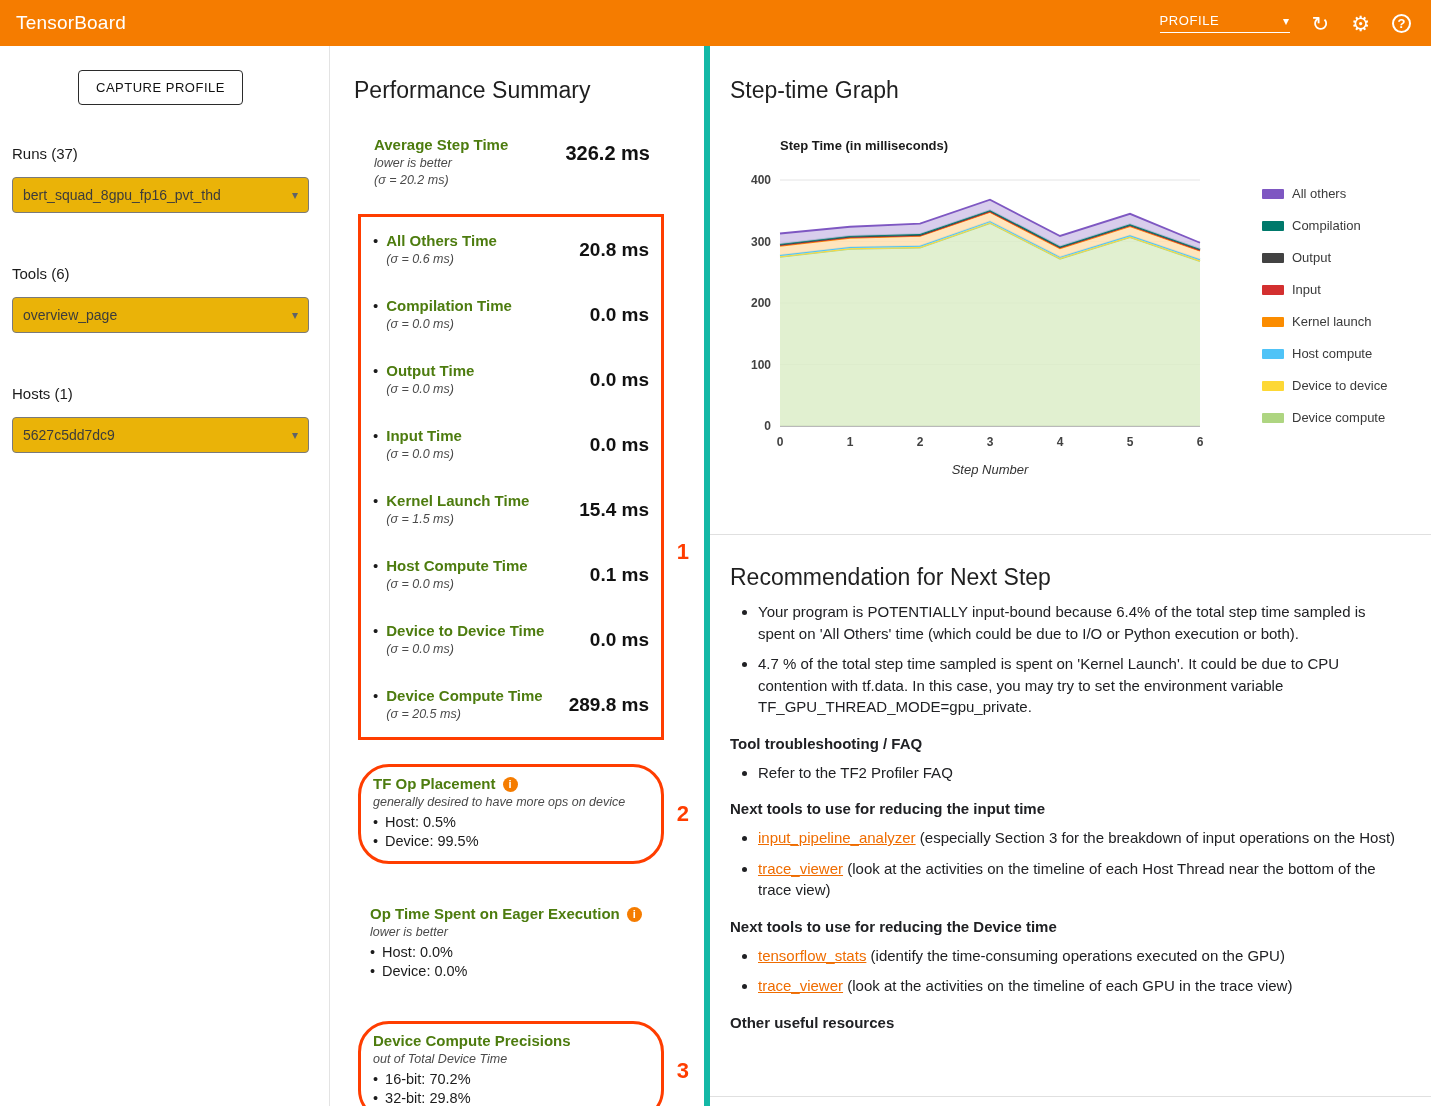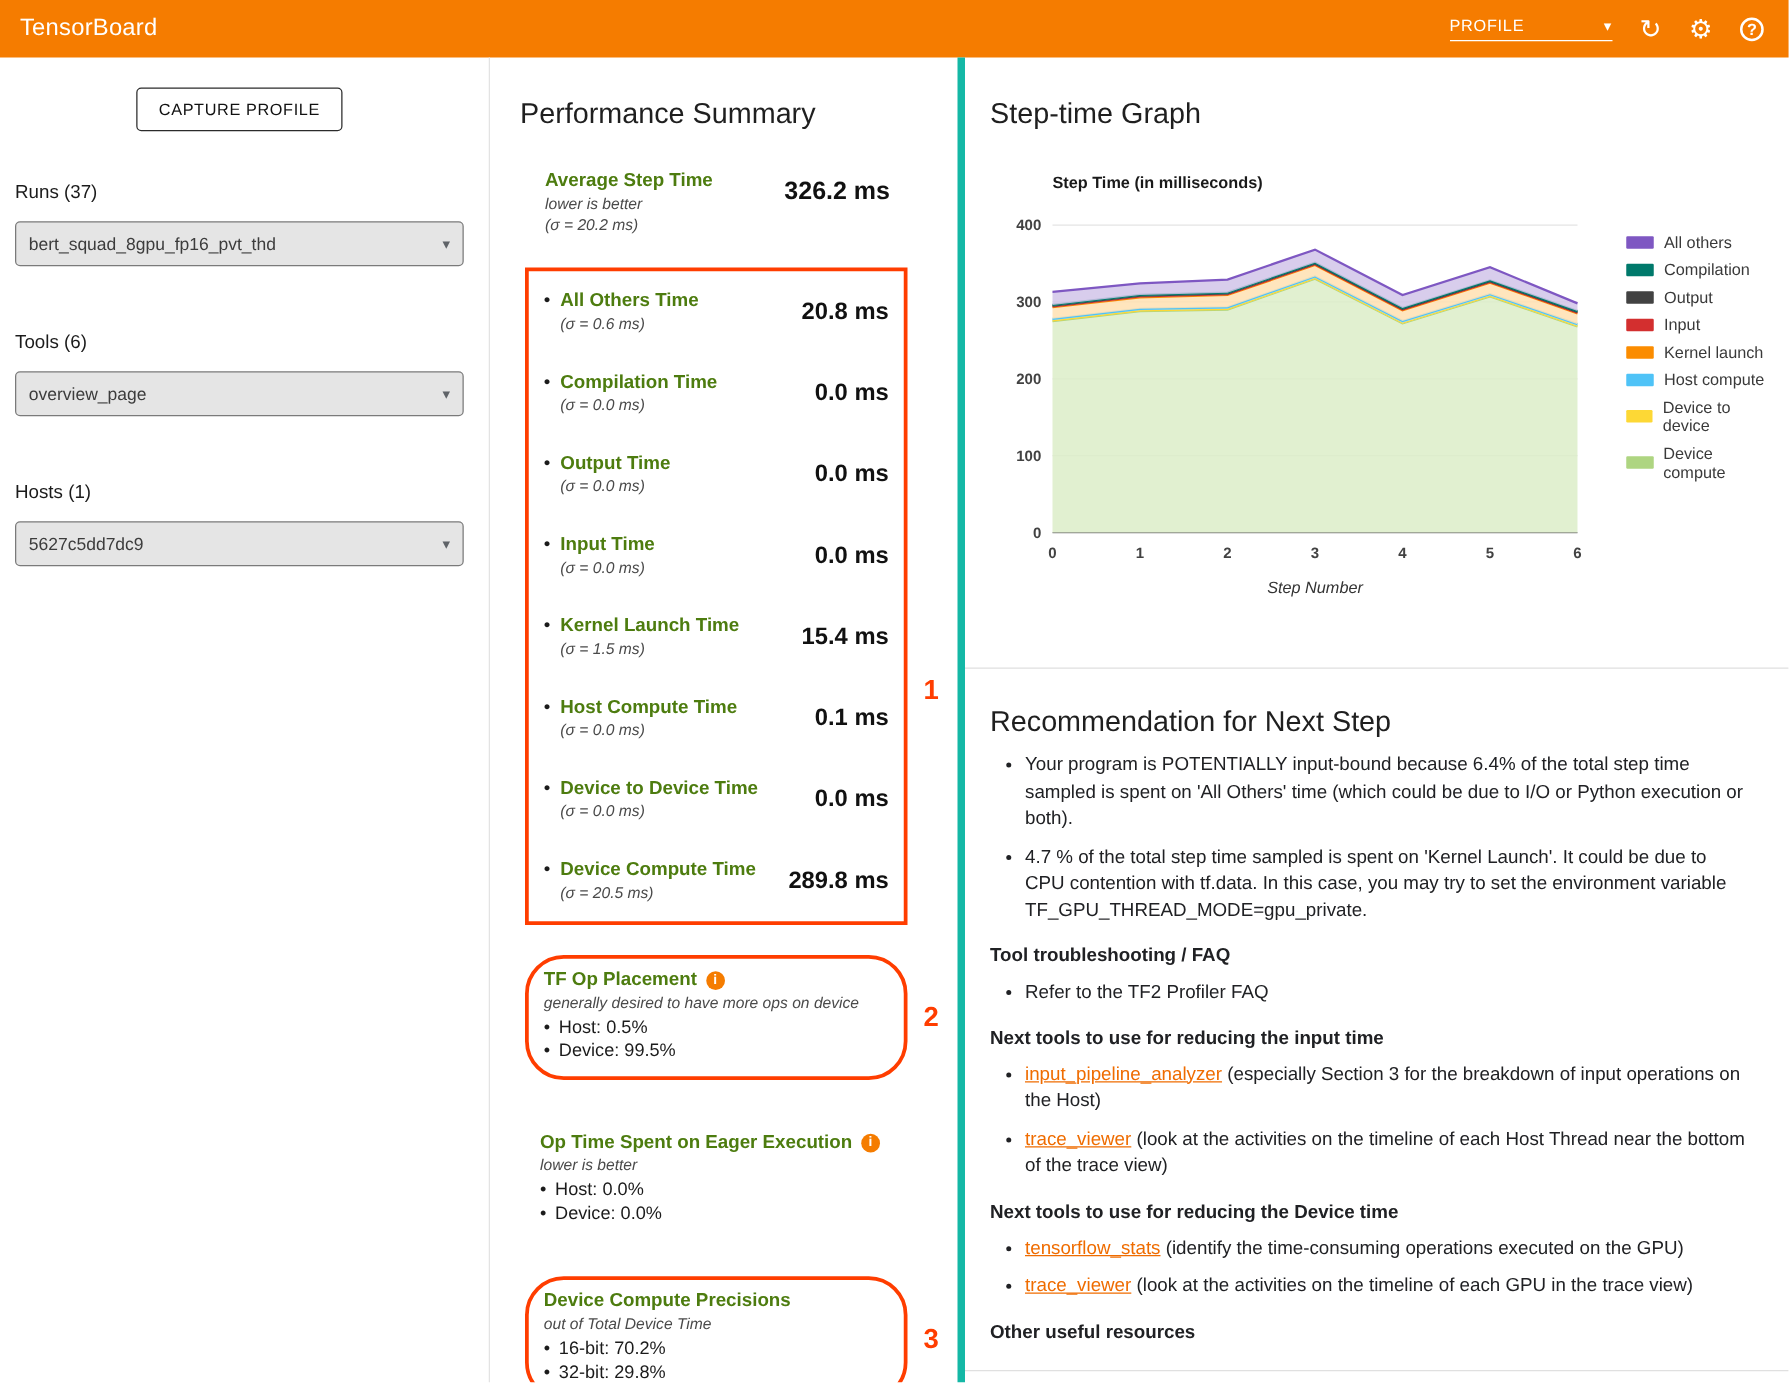--- a/index.html
+++ b/index.html
@@ -15,29 +15,29 @@
     width:130px; border-bottom:1px solid #fff; padding-bottom:4px; font-size:13px;
     letter-spacing:.6px; cursor:pointer; font-weight:500; }
   .caret { font-size:12px; }
   .tb-icon { font-size:21px; line-height:1; cursor:pointer; }
   .help-circle { width:19px; height:19px; border:2px solid #fff; border-radius:50%;
     display:flex; align-items:center; justify-content:center; font-size:13px; font-weight:bold; cursor:pointer; }
 
   .content { display:flex; height:1060px; }
 
   
-  .sidebar { width:392px; flex-shrink:0; border-right:1px solid #e3e3e3; padding:20px 20px 0 12px; }
+  .sidebar { width:330px; flex-shrink:0; border-right:1px solid #e3e3e3; padding:20px 20px 0 12px; }
   .capture-btn { display:block; margin:4px auto 40px; padding:9px 17px; background:#fff;
     border:1px solid #2b2b2b; border-radius:4px; font-size:13px; font-weight:500;
     letter-spacing:.5px; cursor:pointer; font-family:inherit; color:#111; }
   .control-group { margin-bottom:52px; }
   .control-label { font-size:15px; font-weight:500; color:#1b1b1b; margin-bottom:15px; }
   .select-box { border:1px solid #7a7a7a; border-radius:4px; height:36px; display:flex;
     align-items:center; justify-content:space-between; padding:0 10px; font-size:14px;
-    color:#3c3c3c; cursor:pointer; background:#e5e5e5; }
+    color:#3c3c3c; cursor:pointer; background:#eab308; }
   .caret.dark { color:#5f6368; }
 
   
   .summary-col { width:380px; flex-shrink:0; border-right:6px solid #14b8a6;
     padding:30px 24px 0 24px; overflow:hidden; }
   .panel-title { font-size:23px; font-weight:400; color:#1f1f1f; line-height:28px; }
   .avg-row { display:flex; justify-content:space-between; align-items:flex-start;
     margin:32px 30px 26px 20px; }
   .metric-label { font-size:15px; font-weight:700; color:#4d7c0f; line-height:18px; }
   .metric-note { font-size:12.5px; font-style:italic; color:#4a4a4a; line-height:15px; margin-top:2px; }
@@ -66,21 +66,21 @@
   .dot-list li { line-height:19px; }
   .dot-list li::before { content:"•"; margin-right:7px; }
 
   
   .right-col { flex:1; display:flex; flex-direction:column; overflow:hidden; }
   .graph-card { height:489px; border-bottom:1px solid #e0e0e0; padding:30px 10px 0 20px; }
   .chart-wrap { display:flex; margin-top:26px; }
   .chart-title { font-size:13px; font-weight:700; fill:#1a1a1a; }
   .axis-label { font-size:13px; font-style:italic; fill:#333; }
   .tick { font-size:12px; font-weight:700; fill:#424242; }
-  .legend { margin-left:22px; margin-top:56px; display:flex; flex-direction:column; gap:7px; }
+  .legend { margin-left:22px; margin-top:56px; display:flex; flex-direction:column; gap:17px; }
   .legend-row { display:flex; align-items:center; gap:8px; }
   .legend-swatch { width:22px; height:10px; border-radius:1px; display:inline-block; }
   .legend-label { font-size:13px; color:#3a3a3a; }
 
   .rec-card { height:562px; border-bottom:1px solid #e0e0e0; padding:28px 30px 0 20px; }
   .rec-list { list-style:disc; margin:10px 0 0 8px; padding-left:20px; font-size:15px; }
   .rec-list li { line-height:21.5px; margin-bottom:9px; max-width:690px; }
   .rec-heading { font-size:15px; font-weight:700; margin-top:17px; }
   .rec-link { color:var(--link,#ef6c00); text-decoration:underline; cursor:pointer; }
 </style>

